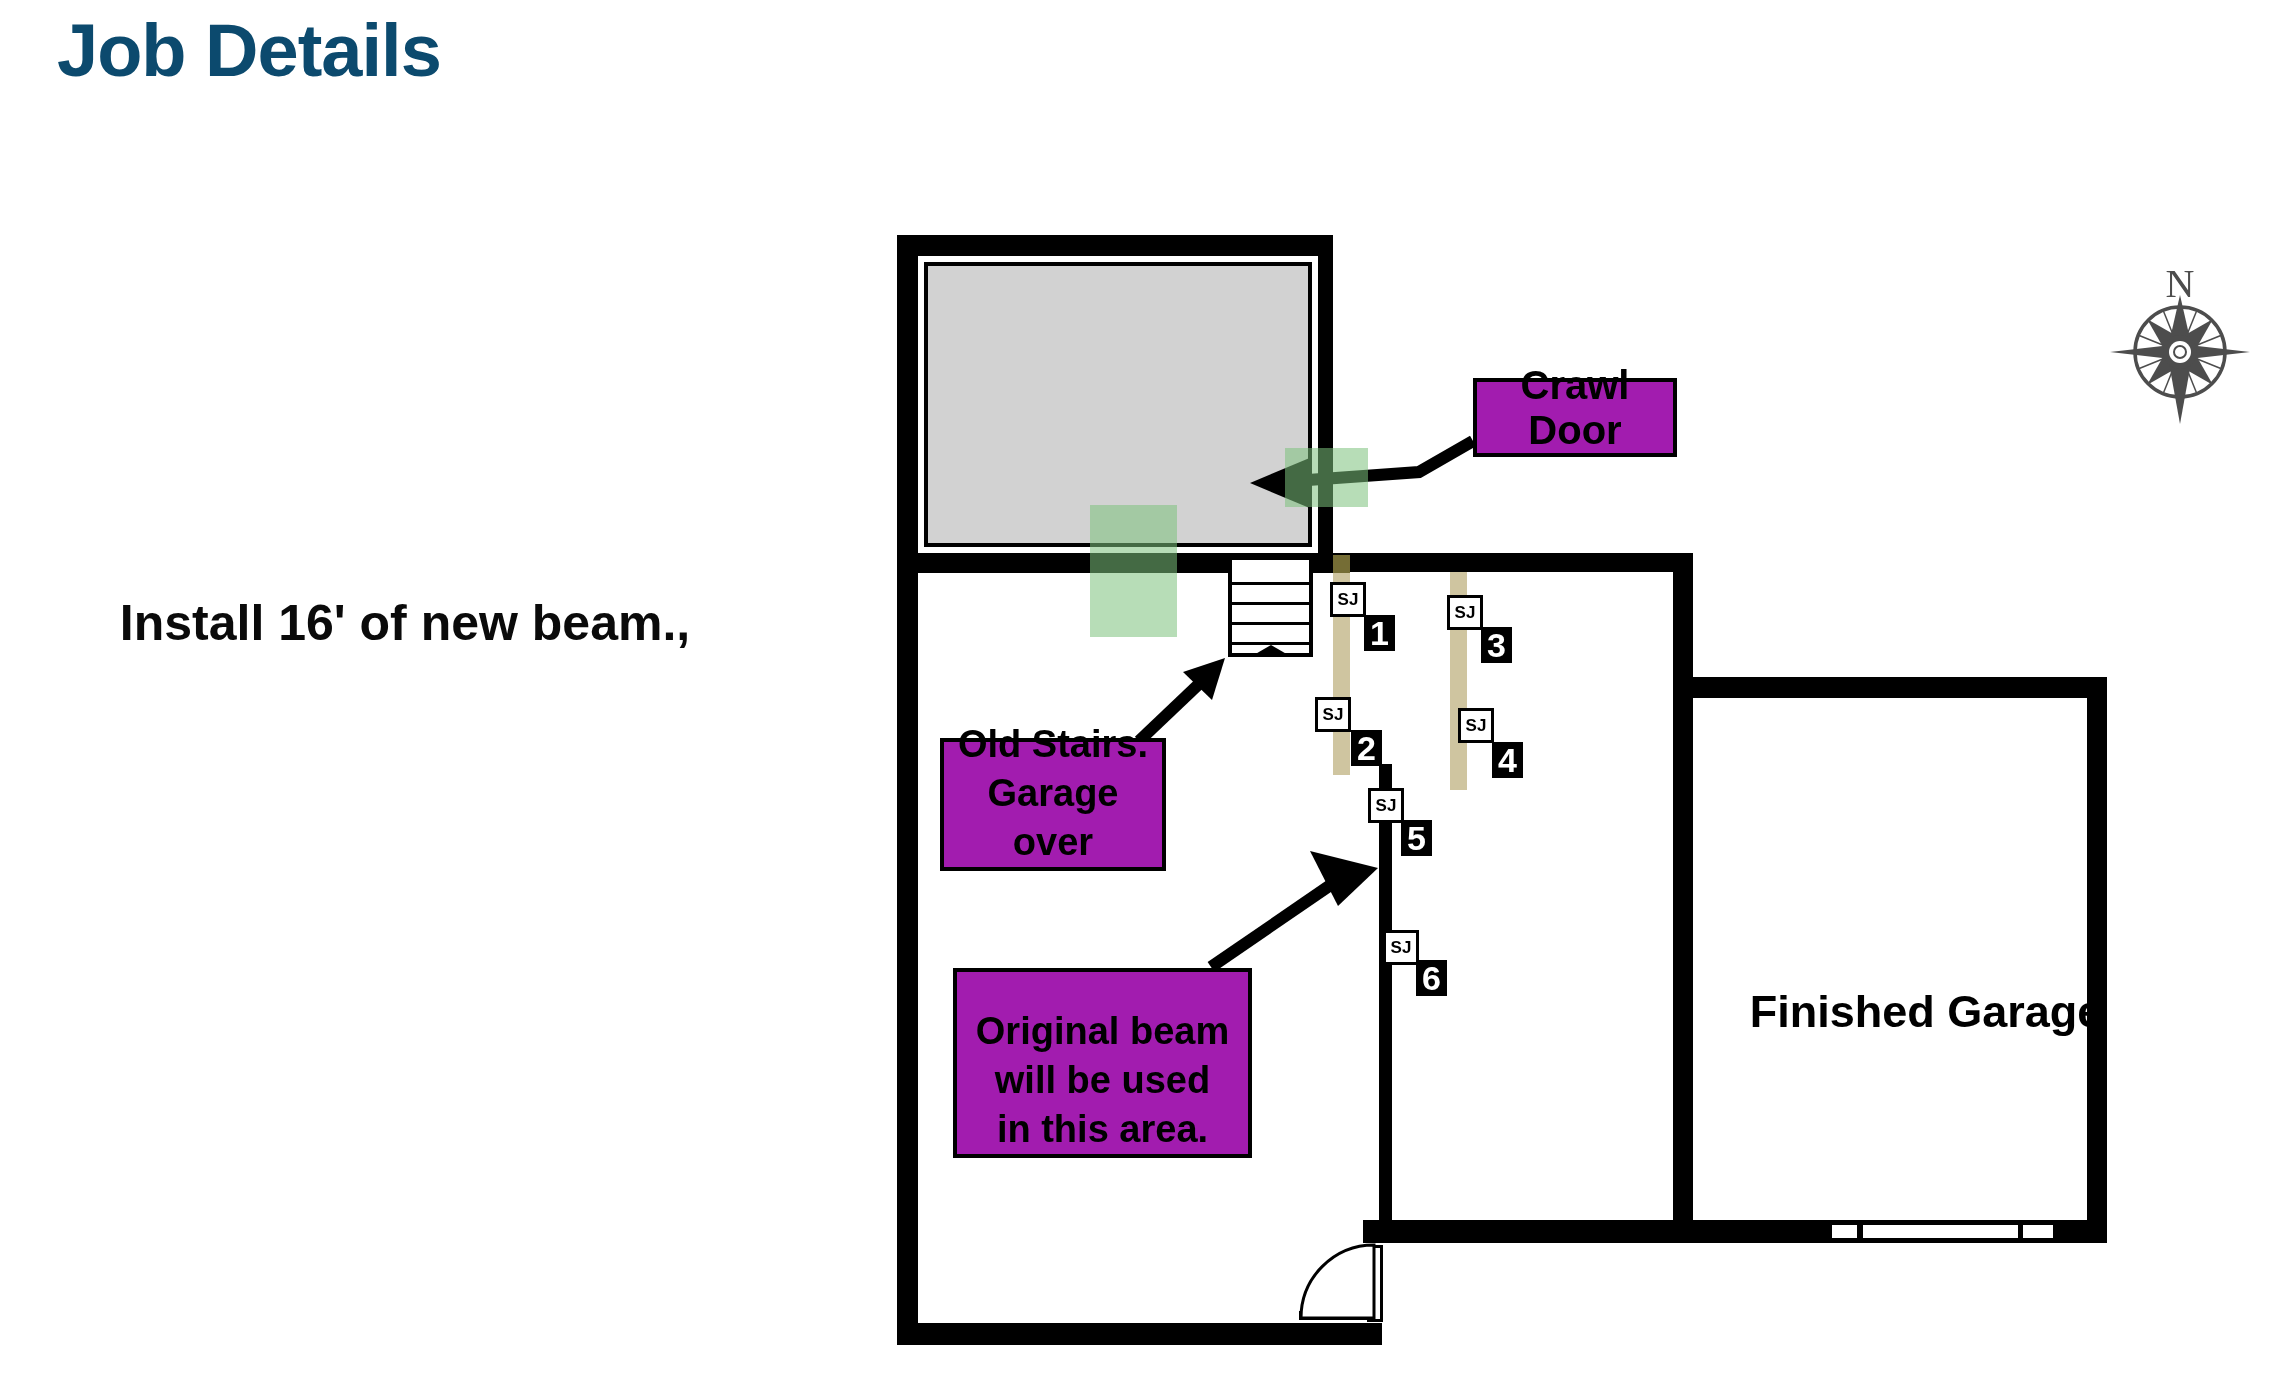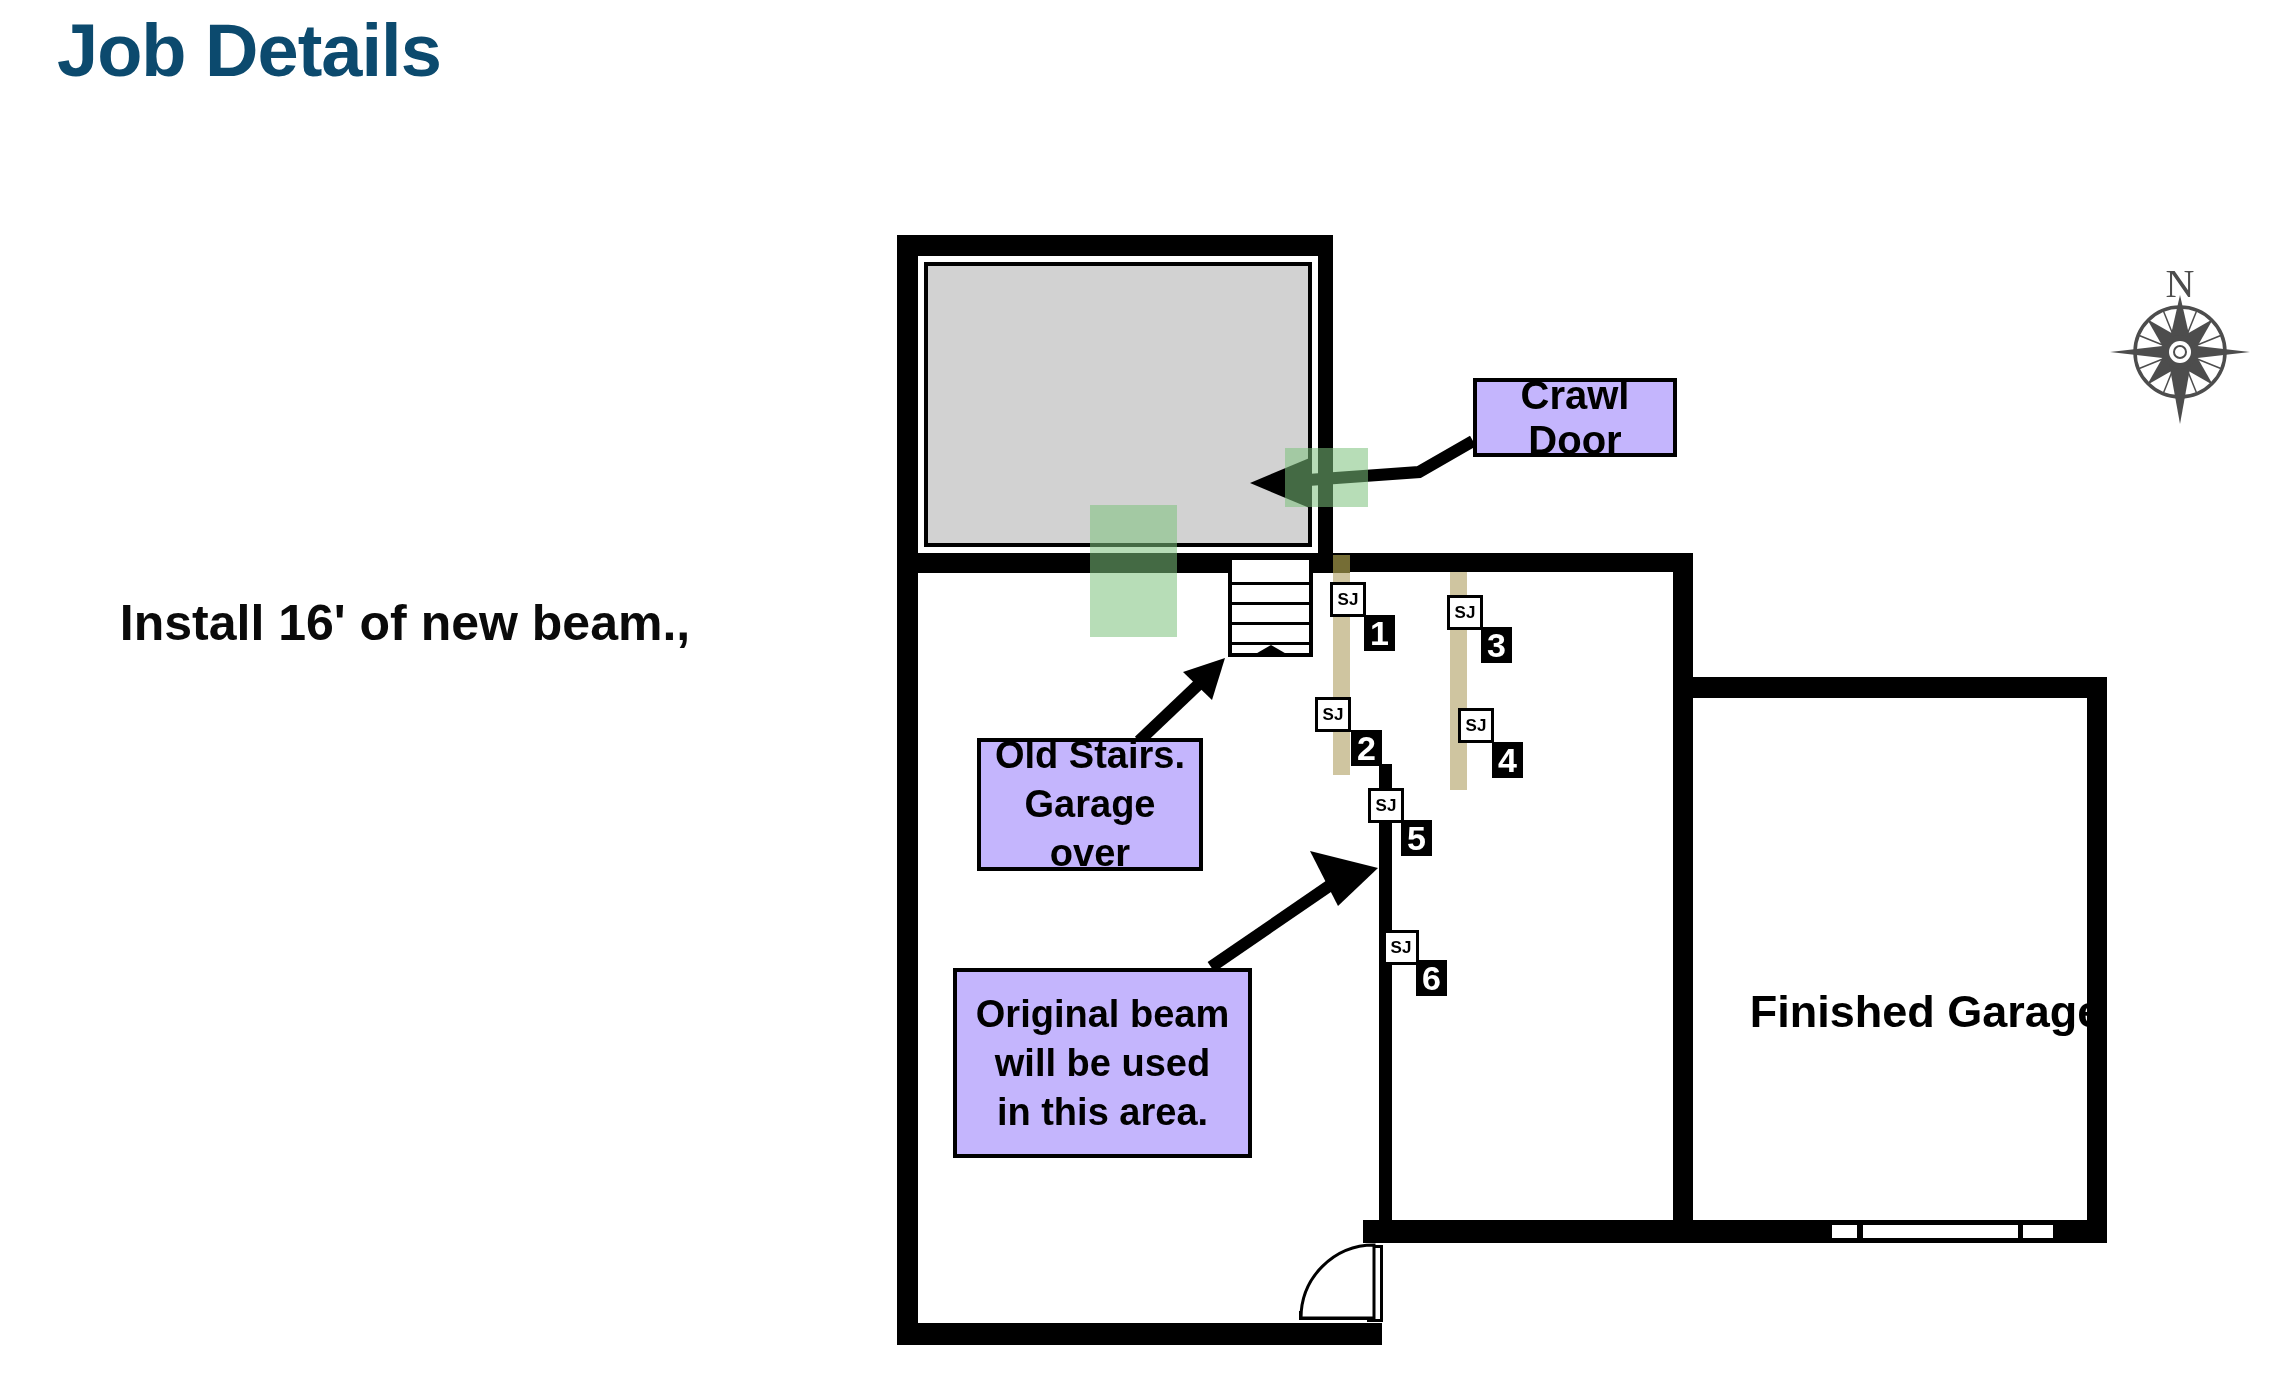--- a/index.html
+++ b/index.html
@@ -4,22 +4,22 @@
 <style>
   html,body{margin:0;padding:0;background:#ffffff;}
   body{width:2286px;height:1374px;position:relative;overflow:hidden;
        font-family:"Liberation Sans",sans-serif;color:#000;}
   .abs{position:absolute;}
   .wall{position:absolute;background:#000;}
   .page-title{position:absolute;left:57px;top:8px;font-size:74px;font-weight:bold;
               letter-spacing:-1px;color:#0c4a6e;}
   .note{position:absolute;left:75px;top:588px;width:660px;text-align:center;
         font-weight:bold;font-size:50px;line-height:71px;color:#0a0a0a;}
-  .label-box{position:absolute;background:#c4b5fd;border:4px solid #000;
-             display:flex;flex-direction:column;align-items:center;justify-content:center;
+  .label-box{position:absolute;background:#a21caf;border:4px solid #000;
+             display:flex;flex-direction:column;align-items:center;justify-content:flex-end;
              font-weight:bold;text-align:center;z-index:50;}
   .room-label{position:absolute;font-weight:bold;font-size:45px;z-index:20;text-align:center;padding-left:36px;}
   .sjbox{position:absolute;width:30px;height:29px;background:#fff;border:3px solid #000;
          display:flex;align-items:center;justify-content:center;
          font-weight:bold;font-size:17px;z-index:24;}
   .numbox{position:absolute;width:31px;height:36px;background:#000;color:#fff;
           display:flex;align-items:center;justify-content:center;
           font-weight:bold;font-size:34px;z-index:23;}
   .beam-tan{position:absolute;background:#cfc5a0;z-index:10;}
   .beam-black{position:absolute;background:#000;z-index:11;}
@@ -165,21 +165,21 @@
   <polygon points="1271,645 1252,656 1290,656" fill="#000"></polygon>
 </svg>
 
 <div class="green" style="left:1285px;top:448px;width:83px;height:59px;"></div>
 <div class="green" style="left:1090px;top:505px;width:87px;height:132px;"></div>
 
 <div class="label-box" style="left:1473px;top:378px;width:196px;height:71px;font-size:40px;">
   <div>Crawl Door</div>
 </div>
 
-<div class="label-box" style="left:940px;top:738px;width:218px;height:125px;font-size:38px;line-height:49px;margin-left:37px;">
+<div class="label-box" style="left:940px;top:738px;width:218px;height:125px;font-size:38px;line-height:49px;">
   <div>Old Stairs.</div>
   <div>Garage over</div>
 </div>
 
 <div class="label-box" style="left:953px;top:968px;width:291px;height:182px;font-size:38px;line-height:49px;">
   <div>Original beam</div>
   <div>will be used</div>
   <div>in this area.</div>
 </div>
 

